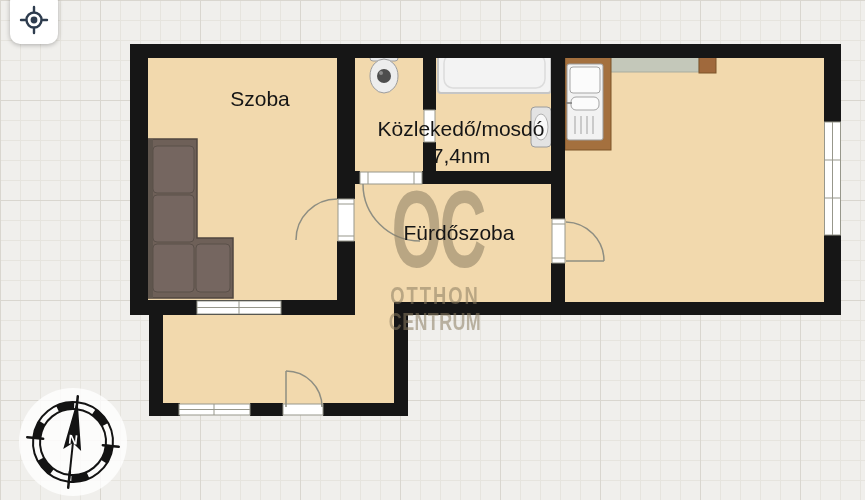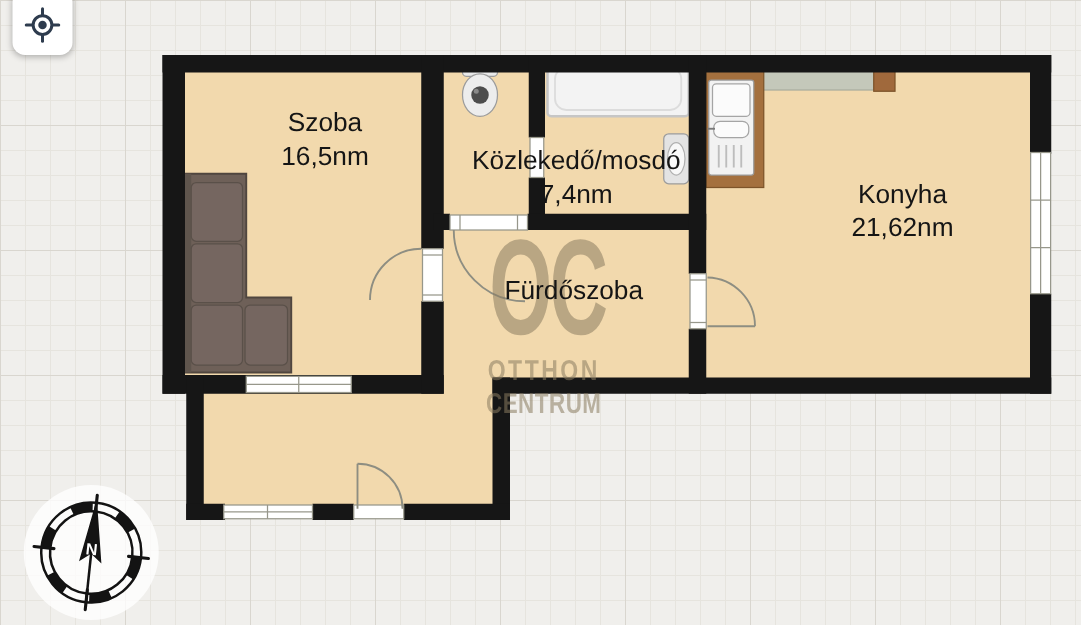--- a/index.html
+++ b/index.html
@@ -158,29 +158,24 @@
       <path d="M 286 371 A 36 36 0 0 1 322 407"></path>
     </g>
   </svg>
 
   <div class="watermark wm-oc">OC</div>
   <div class="watermark wm-line1">OTTHON</div>
   <div class="watermark wm-line2">CENTRUM</div>
 
   <div class="room-label" style="left:148px;top:85px;width:200px;">
     <span>Szoba</span>
-    <span>16,5nm</span>
   </div>
   <div class="room-label" style="left:329px;top:115px;width:240px;">
     <span>Közlekedő/mosdó</span>
     <span>7,4nm</span>
-  </div>
-  <div class="room-label" style="left:610px;top:142px;width:200px;">
-    <span>Konyha</span>
-    <span>21,62nm</span>
   </div>
   <div class="room-label" style="left:347px;top:219px;width:200px;">
     <span>Fürdőszoba</span>
   </div>
 
   <button class="locate-btn">
     <svg width="30" height="30" viewBox="-15 -15 30 30">
       <g stroke="#2e3c4e" stroke-width="2.4" fill="none" stroke-linecap="round">
         <circle cx="0" cy="0" r="7.5"></circle>
         <line x1="0" y1="-13" x2="0" y2="-8"></line>

